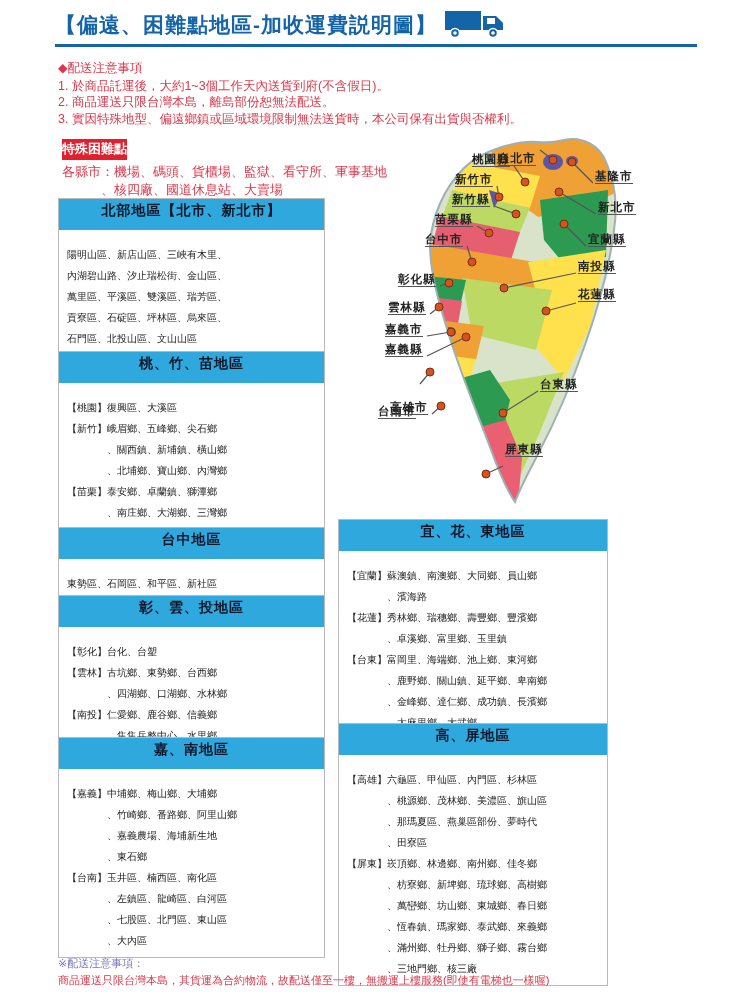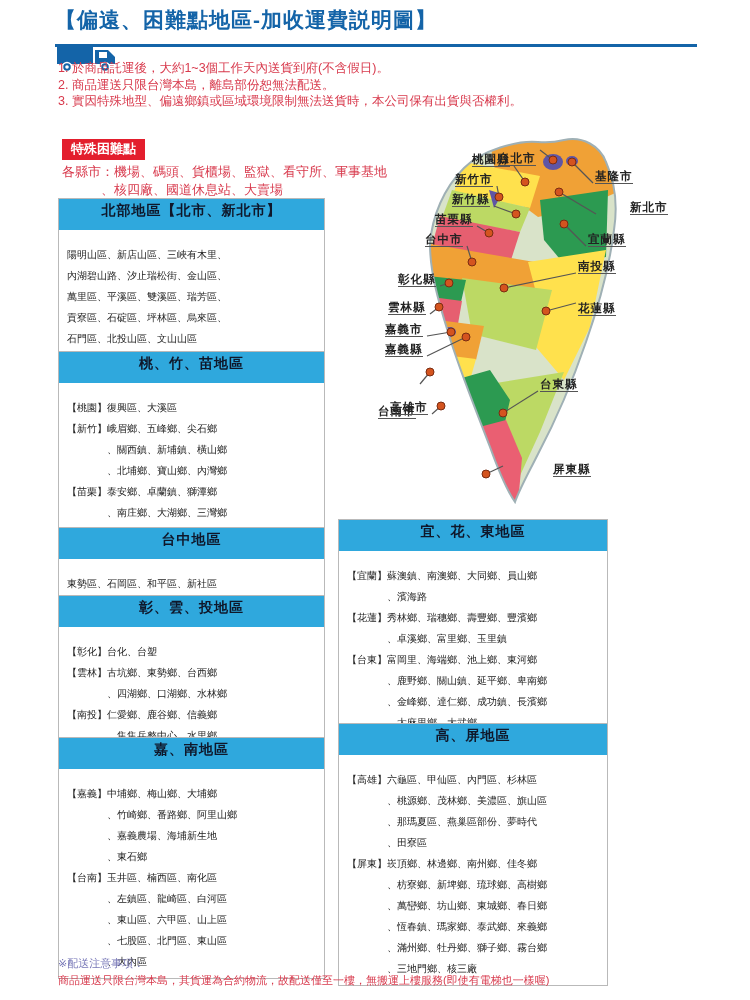--- a/index.html
+++ b/index.html
@@ -1,31 +1,31 @@
 <!DOCTYPE html>
 <html style="--blue: #1464a8; --sky: #2fa8dd; --red: #d8394c; --badge: #e31e2d; --purple: #7878b8; --dot: #d4541f;"><head>
 <meta charset="utf-8">
 <style>
   html,body{margin:0;padding:0;background:#fff;}
   .page{position:relative;width:750px;height:1000px;background:#fff;overflow:hidden;
         font-family:"Liberation Sans","DejaVu Sans",sans-serif;color:#333;}
 
   
-  .hdr{position:absolute;left:55px;top:6px;display:flex;align-items:flex-start;gap:6px;flex-direction:column;}
+  .hdr{position:absolute;left:55px;top:6px;display:flex;align-items:center;gap:6px;}
   .title{font-size:21px;font-weight:bold;color:var(--blue);letter-spacing:1px;}
   .hdr-rule{position:absolute;left:55px;top:44px;width:642px;height:3px;background:var(--blue);}
 
   
   .notices{position:absolute;left:58px;top:60px;font-size:12.5px;line-height:16.5px;color:var(--red);}
   .notices .nh{margin-bottom:1px;}
 
   
   .special{position:absolute;left:62px;top:139px;font-size:13px;line-height:18px;color:var(--red);}
   .badge{display:inline-block;background:var(--badge);color:#fff;font-weight:bold;
-         padding:1px 9px 2px;font-size:13px;}
+         padding:1px 0 2px;font-size:13px;}
   .sp-lines{margin-top:3px;white-space:pre-wrap;}
 
   
   .rbox{position:absolute;border:1px solid #b9b9b9;background:#fff;box-sizing:border-box;}
   .rbox .bh{background:var(--sky);color:#0f172a;font-weight:bold;font-size:14px;
             padding:3px 7px 10px;letter-spacing:1px;text-align:center;}
   .rbox .bb{padding:14px 6px 6px 8px;font-size:10px;line-height:21px;color:#222;}
   .box-line{white-space:pre-wrap;}
   .col-l{left:58px;width:267px;}
   .col-r{left:338px;width:270px;}
@@ -64,20 +64,21 @@
         <circle cx="12" cy="27" r="4.5" fill="#1464a8" stroke="#fff" stroke-width="1.5"></circle>
         <circle cx="12" cy="27" r="1.8" fill="#fff"></circle>
         <circle cx="50" cy="27" r="4.5" fill="#1464a8" stroke="#fff" stroke-width="1.5"></circle>
         <circle cx="50" cy="27" r="1.8" fill="#fff"></circle>
       </svg>
     </span>
   </div>
   <div class="hdr-rule"></div>
 
   <div class="notices">
+    <div class="nh">◆配送注意事項</div>
     <div>1. 於商品託運後，大約1~3個工作天內送貨到府(不含假日)。</div>
     <div>2. 商品運送只限台灣本島，離島部份恕無法配送。</div>
     <div>3. 實因特殊地型、偏遠鄉鎮或區域環境限制無法送貨時，本公司保有出貨與否權利。</div>
   </div>
 
   <div class="special">
     <span class="badge">特殊困難點</span>
     <div class="sp-lines">各縣市：機場、碼頭、貨櫃場、監獄、看守所、軍事基地
 　　　、核四廠、國道休息站、大賣場</div>
   </div>
@@ -121,21 +122,20 @@
   </div>
   <div class="rbox col-l b-cn">
     <div class="bh">嘉、南地區</div>
     <div class="bb">
         <div class="box-line">【嘉義】中埔鄉、梅山鄉、大埔鄉</div>
         <div class="box-line">　　　　、竹崎鄉、番路鄉、阿里山鄉</div>
         <div class="box-line">　　　　、嘉義農場、海埔新生地</div>
         <div class="box-line">　　　　、東石鄉</div>
         <div class="box-line">【台南】玉井區、楠西區、南化區</div>
         <div class="box-line">　　　　、左鎮區、龍崎區、白河區</div>
-        <div class="box-line">　　　　、東山區、六甲區、山上區</div>
         <div class="box-line">　　　　、七股區、北門區、東山區</div>
         <div class="box-line">　　　　、大內區</div>
       </div>
   </div>
 
   <div class="rbox col-r b-yh">
     <div class="bh">宜、花、東地區</div>
     <div class="bb">
         <div class="box-line">【宜蘭】蘇澳鎮、南澳鄉、大同鄉、員山鄉</div>
         <div class="box-line">　　　　、濱海路</div>
@@ -245,32 +245,32 @@
         <circle cx="118" cy="342" r="4" fill="#d4541f" stroke="#7a2c12" stroke-width="1"></circle>
       </svg>
     <div id="map-labels">
         <span class="map-label" style="left: 130px; top: 20px;">台北市</span>
         <span class="map-label" style="left: 104px; top: 21px;">桃園縣</span>
         <span class="map-label" style="left: 87px; top: 41px;">新竹市</span>
         <span class="map-label" style="left: 84px; top: 61px;">新竹縣</span>
         <span class="map-label" style="left: 67px; top: 81px;">苗栗縣</span>
         <span class="map-label" style="left: 57px; top: 101px;">台中市</span>
         <span class="map-label" style="left: 227px; top: 38px;">基隆市</span>
-        <span class="map-label" style="left: 230px; top: 69px; margin-left: 32px;">新北市</span>
+        <span class="map-label" style="left: 230px; top: 69px;">新北市</span>
         <span class="map-label" style="left: 220px; top: 101px;">宜蘭縣</span>
         <span class="map-label" style="left: 210px; top: 128px;">南投縣</span>
         <span class="map-label" style="left: 30px; top: 141px;">彰化縣</span>
-        <span class="map-label" style="left: 210px; top: 170px;">花蓮縣</span>
+        <span class="map-label" style="left: 210px; top: 156px;">花蓮縣</span>
         <span class="map-label" style="left: 20px; top: 169px;">雲林縣</span>
         <span class="map-label" style="left: 17px; top: 191px;">嘉義市</span>
         <span class="map-label" style="left: 17px; top: 211px;">嘉義縣</span>
         <span class="map-label" style="left: 10px; top: 239px; margin-top: 34px;">台南市</span>
         <span class="map-label" style="left: 172px; top: 246px;">台東縣</span>
         <span class="map-label" style="left: 22px; top: 269px;">高雄市</span>
-        <span class="map-label" style="left: 137px; top: 331px; margin-left: 48px;">屏東縣</span>
+        <span class="map-label" style="left: 137px; top: 311px;">屏東縣</span>
       </div>
   </div>
 
   <div class="footer">
     <div class="f-h">※配送注意事項：</div>
     <div class="f-b">商品運送只限台灣本島，其貨運為合約物流，故配送僅至一樓，無搬運上樓服務(即使有電梯也一樣喔)</div>
   </div>
 
 </div>
 

